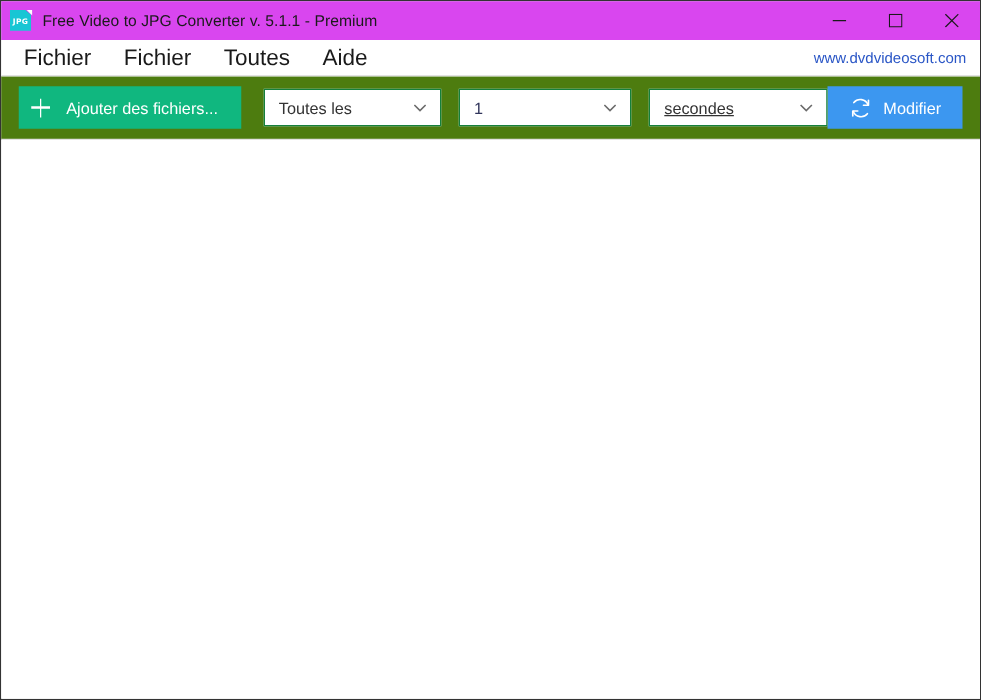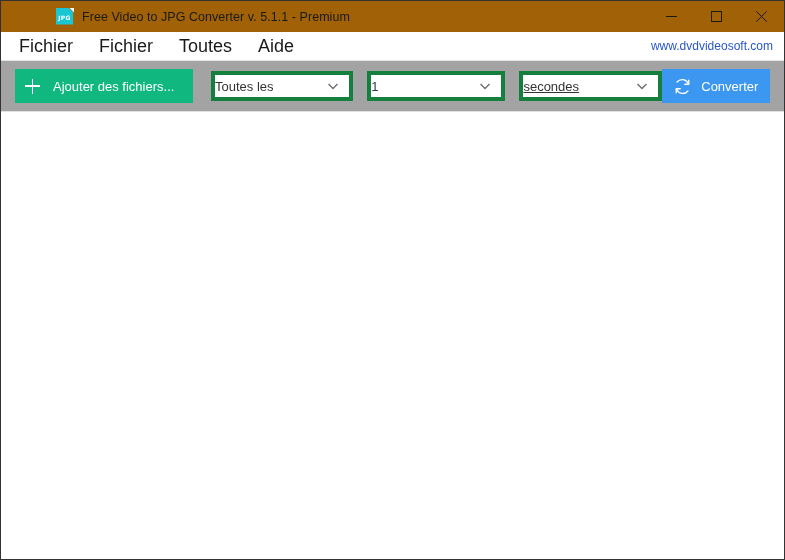--- a/index.html
+++ b/index.html
@@ -25,23 +25,22 @@
     display: flex;
     flex-direction: column;
   }
 
   
   .titlebar {
     height: 31px;
     min-height: 31px;
     display: flex;
     align-items: center;
-    background: #a16207;
-    position: relative;
-    padding-left: 48px;
+    background: #d946ef;
+    position: relative;
   }
   .app-icon {
     width: 18px;
     height: 18px;
     margin-left: 7px;
     margin-right: 8px;
     position: relative;
     flex: 0 0 auto;
   }
   .app-icon .sheet {
@@ -120,21 +119,21 @@
     cursor: pointer;
     white-space: nowrap;
   }
 
   
   .toolbar {
     height: 51px;
     min-height: 51px;
     display: flex;
     align-items: center;
-    background: #a3a3a3;
+    background: #4d7c0f;
     border-bottom: 1px solid #e2e2e2;
     padding-left: 14px;
     padding-right: 14px;
     box-sizing: border-box;
   }
 
   .add-btn {
     height: 34px;
     min-width: 178px;
     background: #10b77f;
@@ -167,28 +166,29 @@
   }
   .plus-icon::after {
     left: 16.7px; top: 9.5px;
     width: 1.6px; height: 15px;
   }
   .add-btn-label { white-space: nowrap; }
 
   .combo {
     height: 30px;
     box-sizing: border-box;
-    border: 4px solid #15803d;
+    border: 1px solid #15803d;
     background: #ffffff;
     display: flex;
     align-items: center;
     font-size: 13px;
     color: #333333;
     cursor: pointer;
     position: relative;
+    padding-left: 11px;
     padding-right: 8px;
   }
   .combo .combo-value {
     flex: 1 1 auto;
     white-space: nowrap;
     overflow: hidden;
   }
   .combo.caret-num .combo-value { color: #31355b; }
   .chev {
     width: 16px;
@@ -305,21 +305,21 @@
       </svg>
     </div>
 
     <div class="convert-btn">
       <svg class="convert-icon" viewBox="0 0 20 20">
         <path d="M16.2 7.2 A7 7 0 0 0 4.3 5.3" fill="none" stroke="#ffffff" stroke-width="1.4" stroke-linecap="round"></path>
         <path d="M3.8 12.8 A7 7 0 0 0 15.7 14.7" fill="none" stroke="#ffffff" stroke-width="1.4" stroke-linecap="round"></path>
         <polyline points="16.6,3.4 16.6,7.6 12.4,7.6" fill="none" stroke="#ffffff" stroke-width="1.4" stroke-linecap="round" stroke-linejoin="round"></polyline>
         <polyline points="3.4,16.6 3.4,12.4 7.6,12.4" fill="none" stroke="#ffffff" stroke-width="1.4" stroke-linecap="round" stroke-linejoin="round"></polyline>
       </svg>
-      <span class="convert-label">Converter</span>
+      <span class="convert-label">Modifier</span>
     </div>
 
   </div>
 
   <div class="content">
     <span></span>
   </div>
 
 </div>
 

